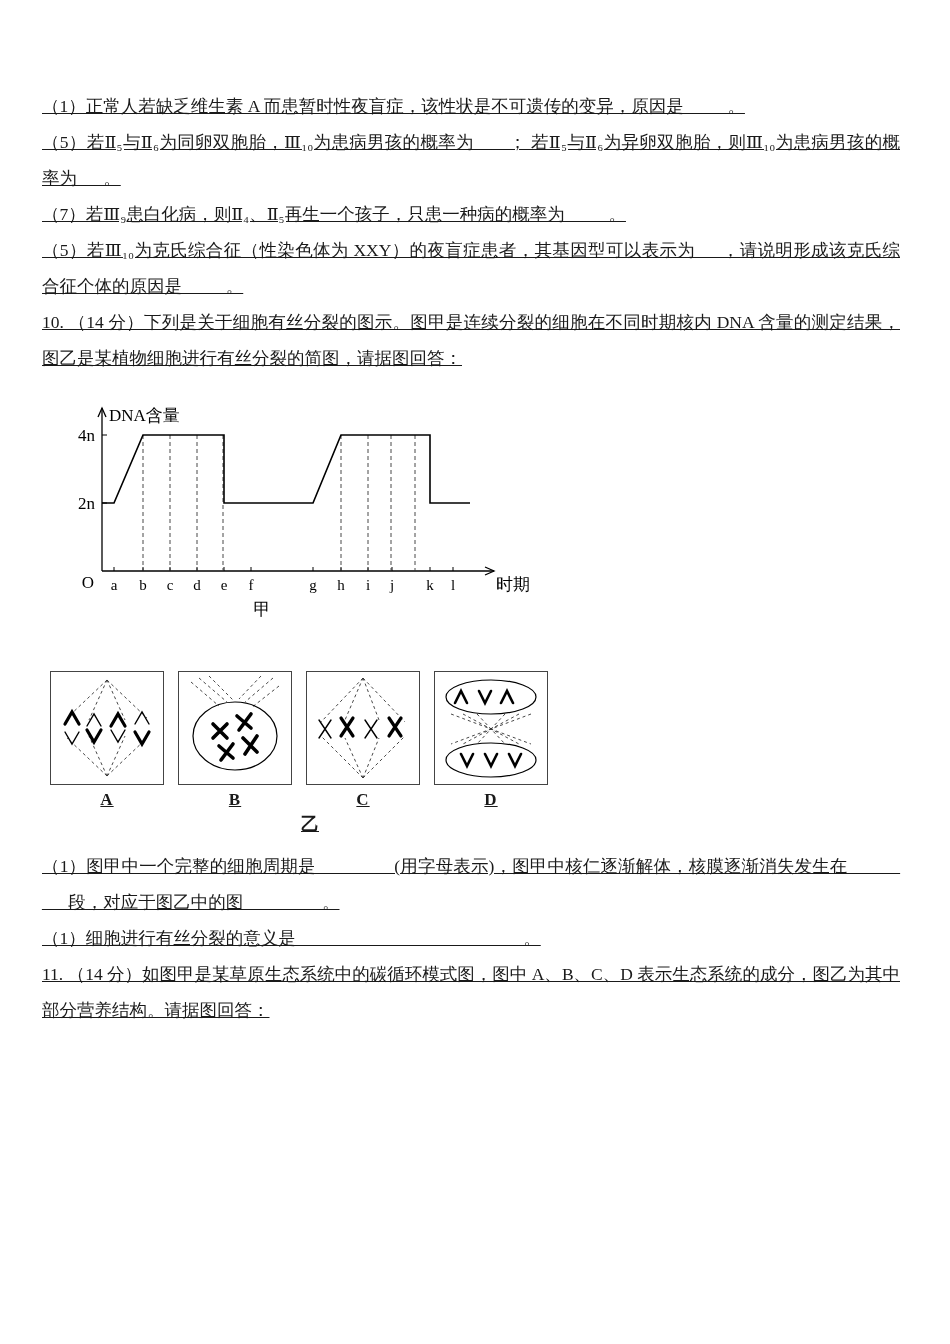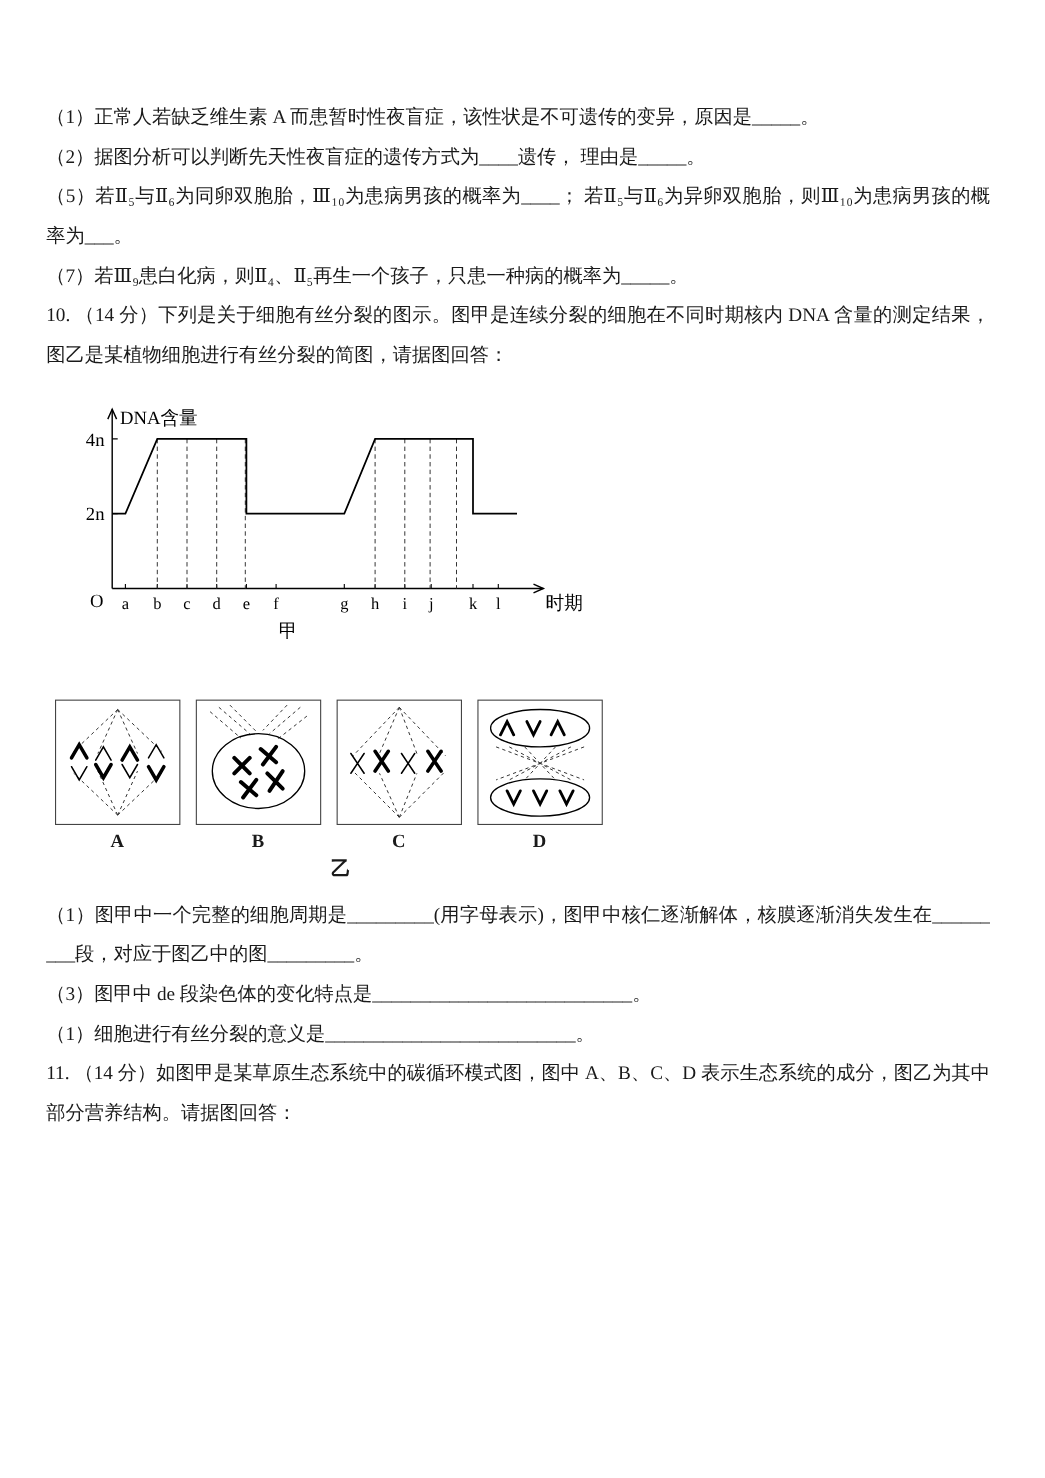--- a/index.html
+++ b/index.html
@@ -2,21 +2,21 @@
 <html><head>
 <meta charset="utf-8">
 <style>
   * { margin:0; padding:0; box-sizing:border-box; }
   html,body { background:#ffffff; }
   body {
     width:950px; min-height:1344px; margin:0 auto;
     color:#1a1a1a;
     font-family:"Liberation Serif","DejaVu Serif",serif;
   }
-  .page { padding:88px 50px 60px 42px; }
+  .page { padding:88px 50px 60px 42px;text-decoration:underline; }
   .para {
     font-size:17.5px; line-height:36px; text-align:justify;
     word-break:break-all;
   }
   .chart-wrap { margin:10px 0 0 0; }
   .clab { font-family:"Liberation Serif","DejaVu Serif",serif; font-size:15px; fill:#000; }
   .big  { font-size:17px; }
   .cells-row {
     display:flex; gap:14px; margin:46px 0 0 8px; align-items:flex-start;
   }
@@ -27,23 +27,23 @@
   .q10-parts { margin-top:12px; }
   .q11 { margin-top:0; }
 </style>
 </head>
 <body>
 
 <div class="page">
 
   <div>
     <p class="para">（1）正常人若缺乏维生素 A 而患暂时性夜盲症，该性状是不可遗传的变异，原因是_____。</p>
-    <p class="para">（2）据图分析可以判断先天性夜盲症的遗传方式为____遗传， 理由是_____。</p>
     <p class="para">（5）若Ⅱ₅与Ⅱ₆为同卵双胞胎，Ⅲ₁₀为患病男孩的概率为____；  若Ⅱ₅与Ⅱ₆为异卵双胞胎，则Ⅲ₁₀为患病男孩的概率为___。</p>
     <p class="para">（7）若Ⅲ₉患白化病，则Ⅱ₄、Ⅱ₅再生一个孩子，只患一种病的概率为_____。</p>
+    <p class="para">（5）若Ⅲ₁₀为克氏综合征（性染色体为 XXY）的夜盲症患者，其基因型可以表示为___，请说明形成该克氏综合征个体的原因是_____。</p>
   </div>
 
   <p class="para">10. （14 分）下列是关于细胞有丝分裂的图示。图甲是连续分裂的细胞在不同时期核内 DNA 含量的测定结果，图乙是某植物细胞进行有丝分裂的简图，请据图回答：</p>
 
   <figure class="chart-wrap">
     <svg id="chart-svg" width="500" height="235" viewBox="0 0 500 235">
         <line x1="60" y1="185" x2="60" y2="22" stroke="#000" stroke-width="1.3"></line>
         <path d="M56,31 L60,22 L64,31" fill="none" stroke="#000" stroke-width="1.3"></path>
         <line x1="60" y1="185" x2="452" y2="185" stroke="#000" stroke-width="1.3"></line>
         <path d="M443,181 L452,185 L443,189" fill="none" stroke="#000" stroke-width="1.3"></path>
@@ -192,19 +192,18 @@
         </svg>
       </div>
       <div class="cell-label">D</div>
     </div>
 
   </div>
   <div class="fig-caption">乙</div>
 
   <div class="q10-parts">
     <p class="para">（1）图甲中一个完整的细胞周期是_________(用字母表示)，图甲中核仁逐渐解体，核膜逐渐消失发生在_________段，对应于图乙中的图_________。</p>
-    <p class="para">（3）图甲中 de 段染色体的变化特点是___________________________。</p>
     <p class="para">（1）细胞进行有丝分裂的意义是__________________________。</p>
   </div>
 
   <p class="para q11">11. （14 分）如图甲是某草原生态系统中的碳循环模式图，图中 A、B、C、D 表示生态系统的成分，图乙为其中部分营养结构。请据图回答：</p>
 
 </div>
 
 </body></html>

